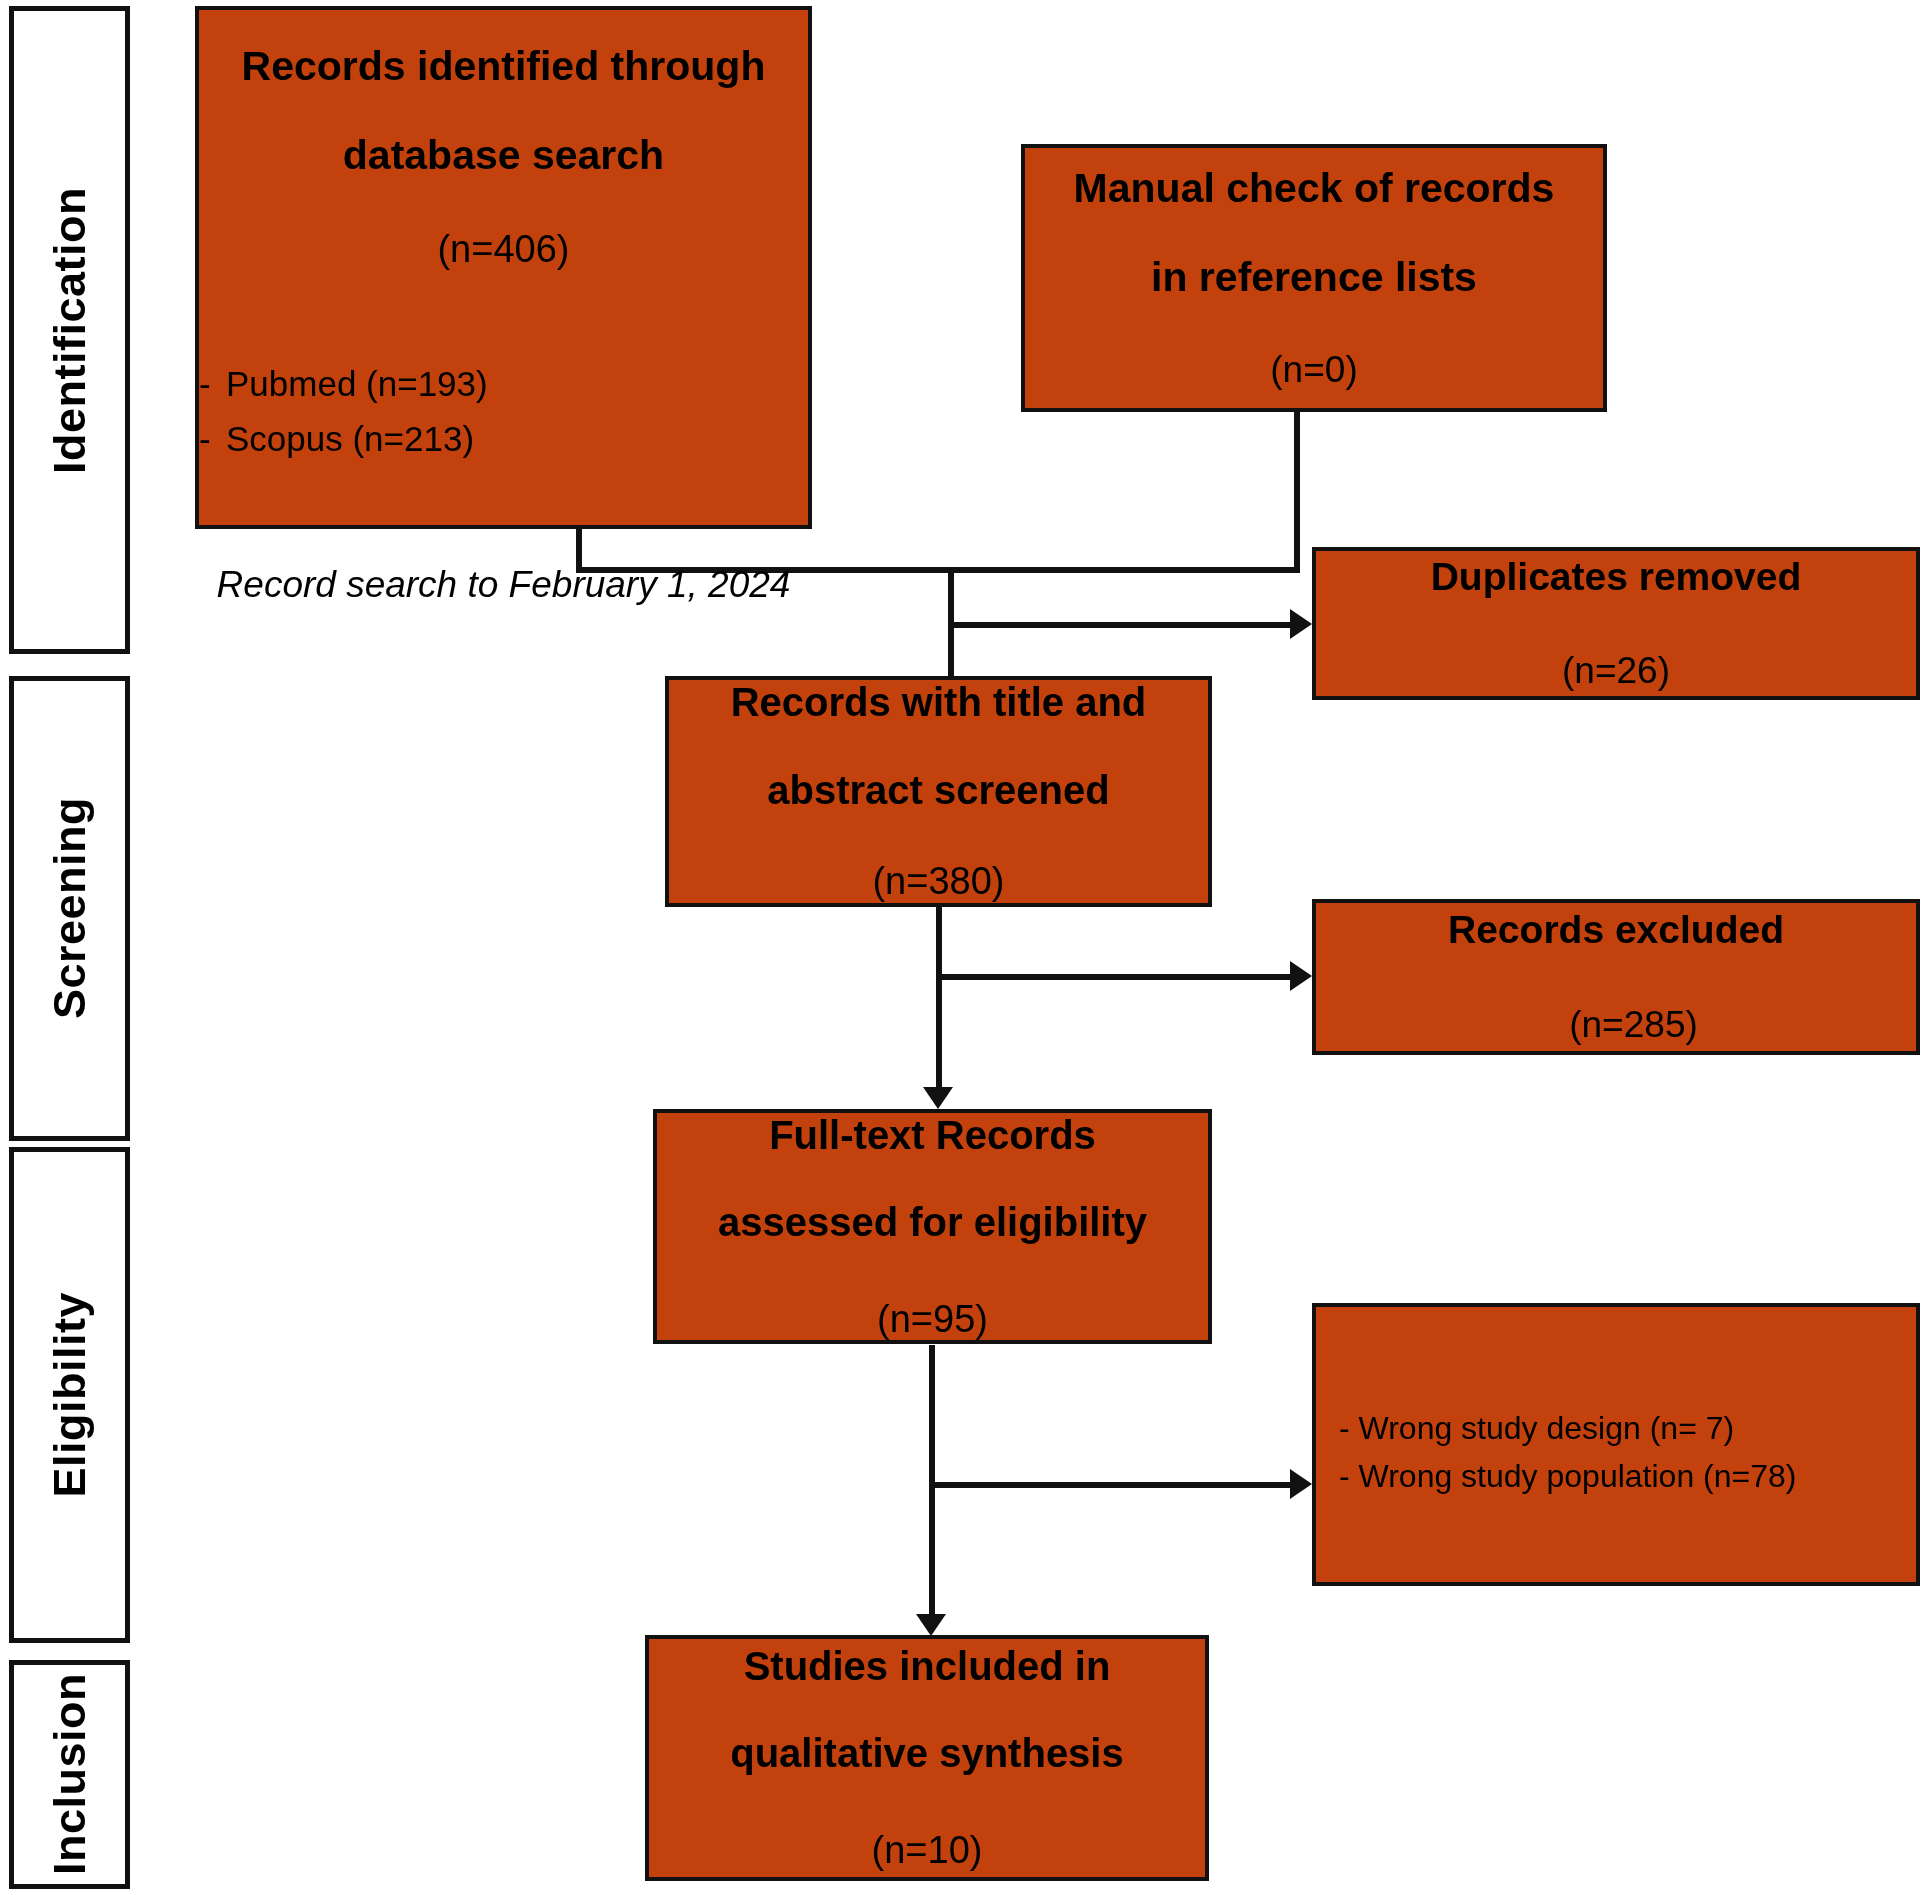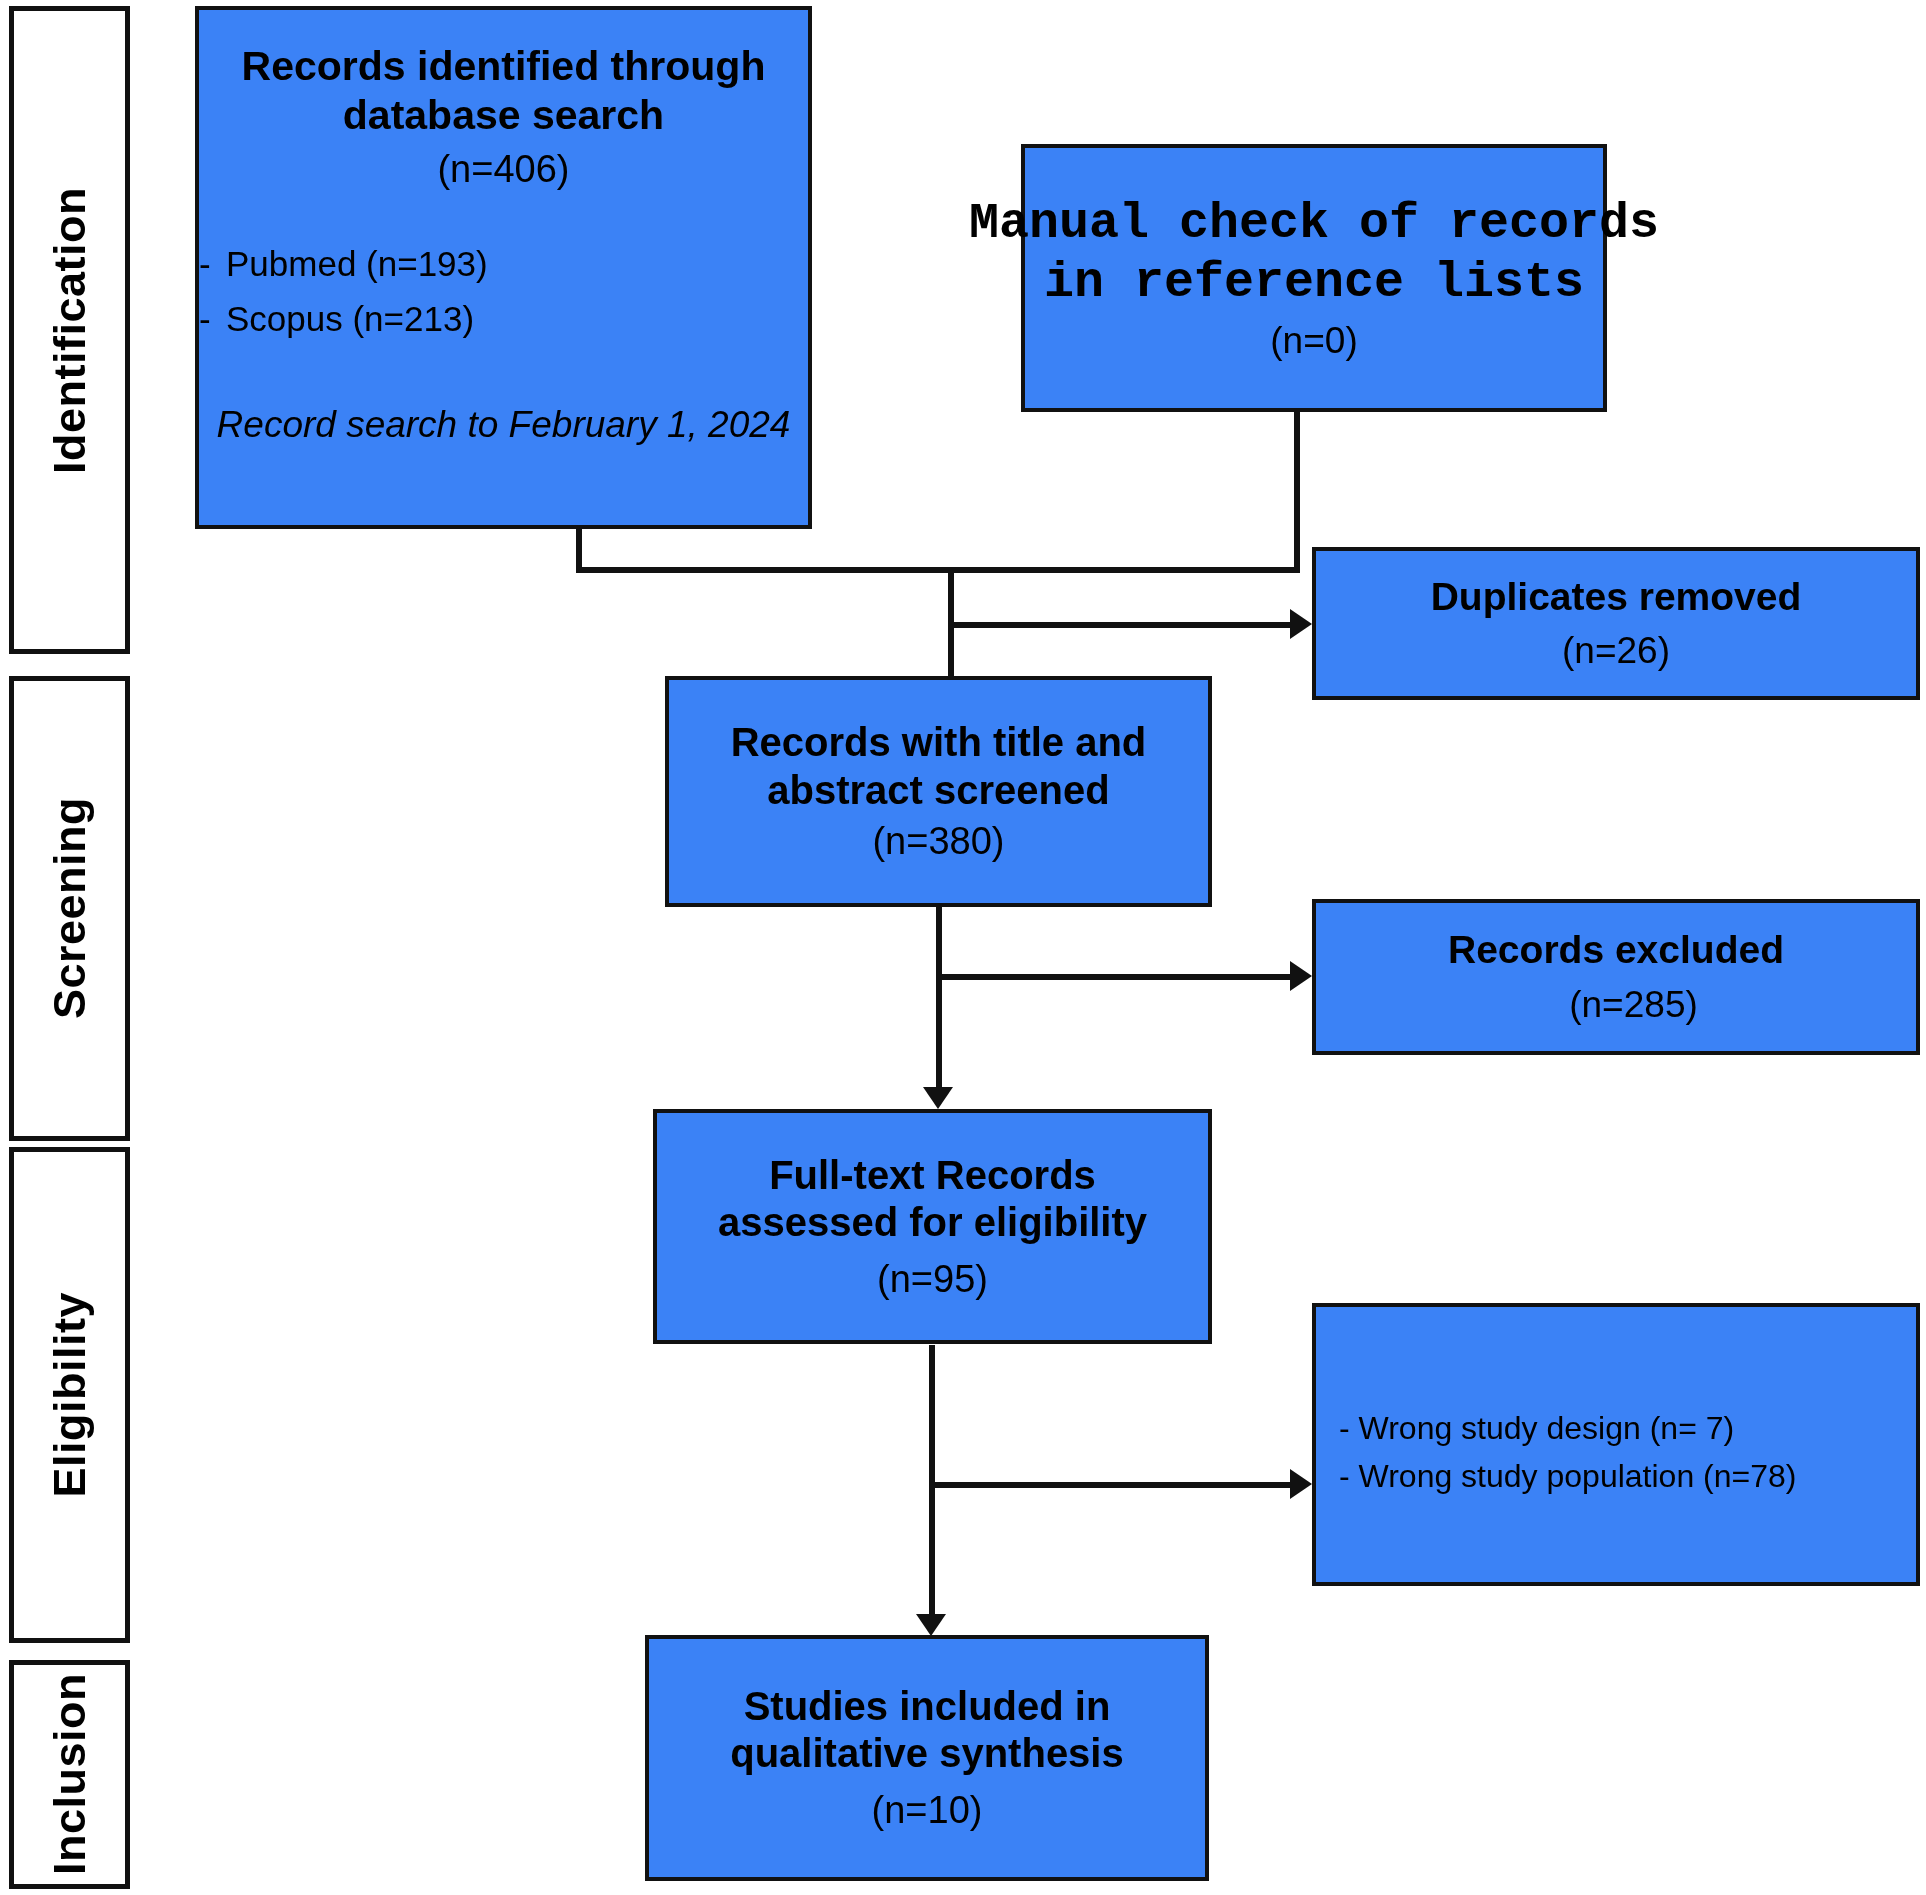--- a/index.html
+++ b/index.html
@@ -14,28 +14,29 @@
     height: 1895px;
     background: #ffffff;
     font-family: "Liberation Sans", sans-serif;
     overflow: hidden;
   }
 
   
   .box {
     position: absolute;
     box-sizing: border-box;
-    background: #3b82f6;
+    background: #c2410c;
     border: 4.7px solid #111111;
     display: flex;
     flex-direction: column;
     align-items: center;
     justify-content: center;
     text-align: center;
     color: #000000;
+    gap: 40px;
   }
   .box .line {
     display: block;
     line-height: 1.18;
     white-space: nowrap;
   }
 
   
   .stage {
     position: absolute;
@@ -93,21 +94,21 @@
   #box-database .title        { font-size: 41px; font-weight: 700; }
   #box-database .count        { font-size: 38px; font-weight: 400; margin-top: 8.4px; }
   #box-database .sources      { margin-top: 45px; text-align: left; width: 100%; box-sizing: border-box; }
   #box-database .src          { font-size: 35px; font-weight: 400; line-height: 1.55; }
   #box-database .src .dash    { display: inline-block; width: 27px; }
   #box-database .daterange    { font-size: 37px; font-style: italic; margin-top: 57px; }
 
   #box-manual {
     left: 1021px; top: 144px; width: 586px; height: 268px;
   }
-  #box-manual .title { font-size: 50px; font-weight: 700; font-family: Liberation Mono, monospace; }
+  #box-manual .title { font-size: 41px; font-weight: 700; }
   #box-manual .count { font-size: 37px; font-weight: 400; margin-top: 7.3px; }
 
   #box-duplicates {
     left: 1312px; top: 547px; width: 608px; height: 153px;
   }
   #box-duplicates .title { font-size: 39px; font-weight: 700; }
   #box-duplicates .count { font-size: 37px; font-weight: 400; margin-top: 9.4px; }
 
   #box-screened {
     left: 665px; top: 676px; width: 547px; height: 231px;

